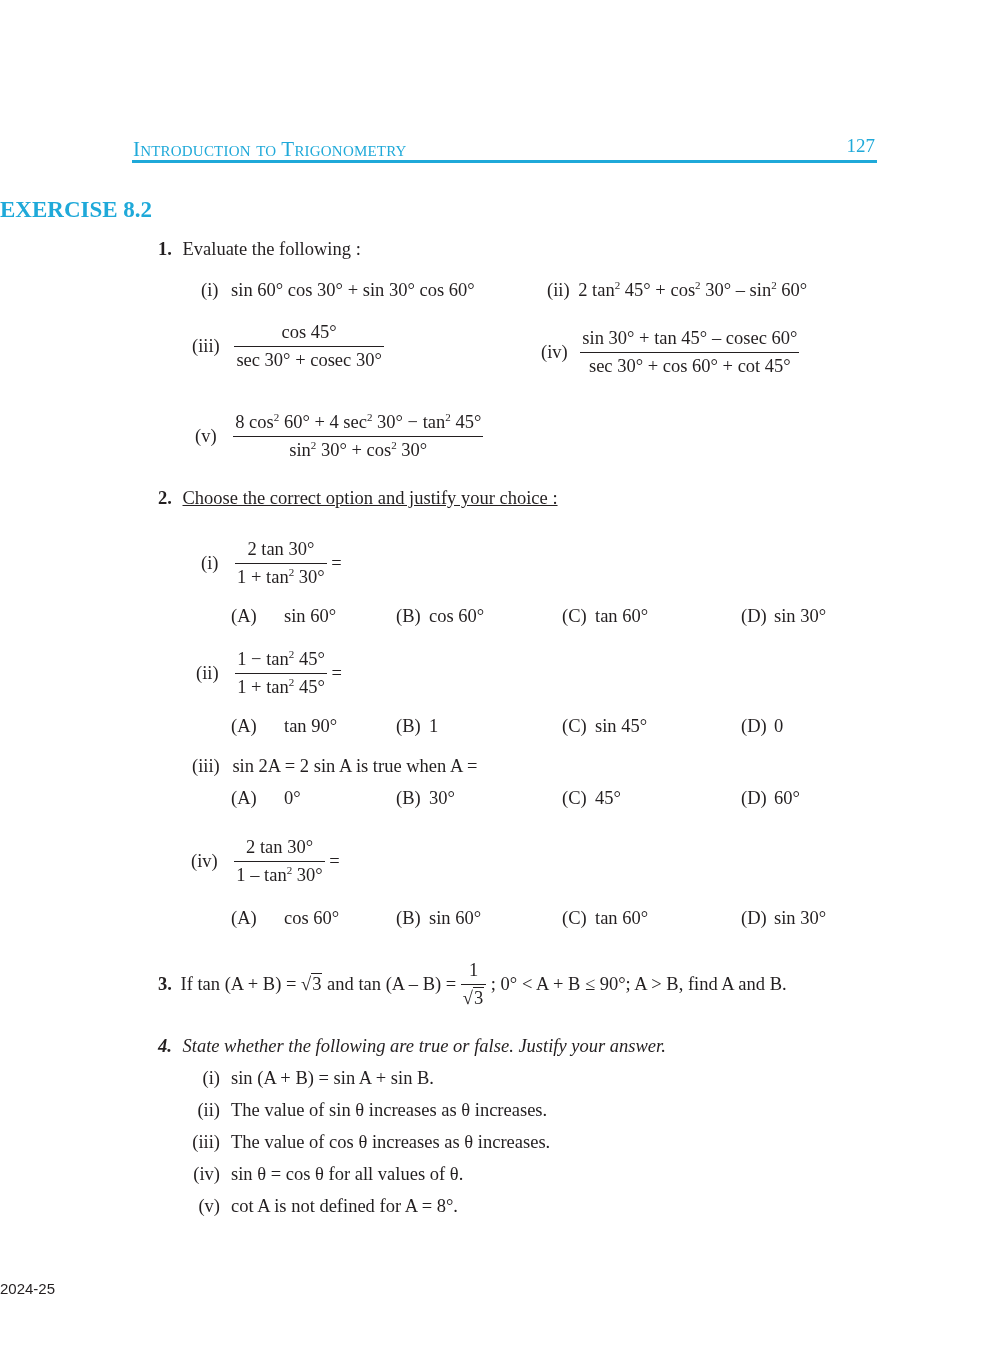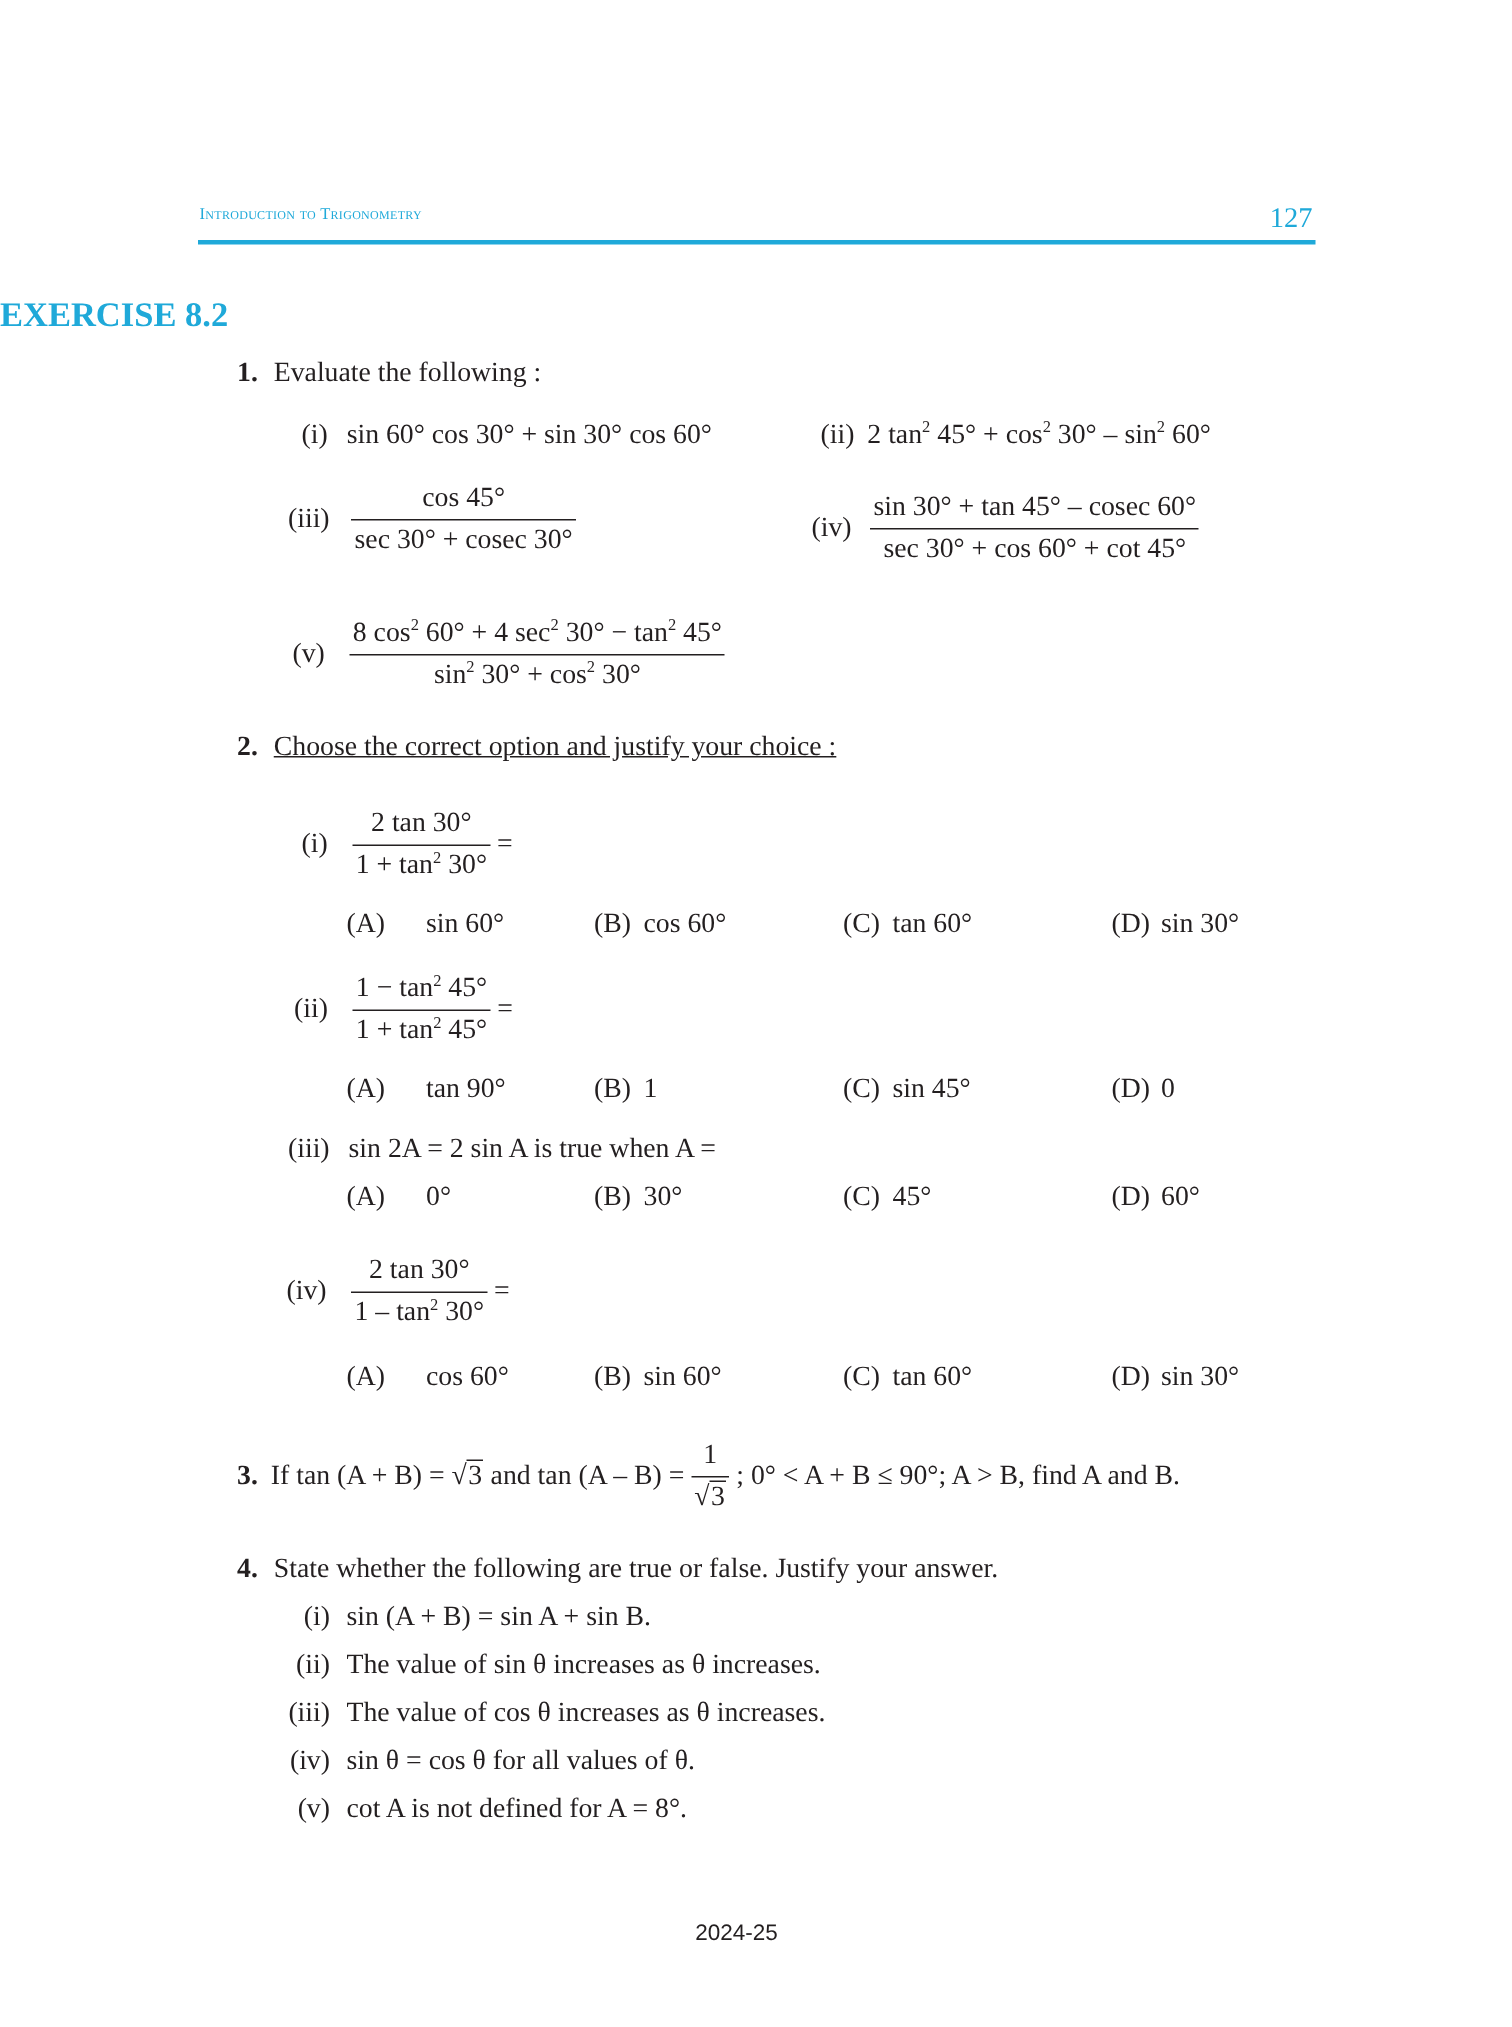--- a/index.html
+++ b/index.html
@@ -3,38 +3,38 @@
 <meta charset="utf-8">
 <style>
   html, body { margin: 0; padding: 0; background: #ffffff; }
   body {
     width: 1008px; height: 1351px; position: relative; overflow: hidden;
     font-family: "Liberation Serif", "DejaVu Serif", serif;
     color: #231f20;
   }
   .abs { position: absolute; }
   .header-title {
-    left: 133px; top: 137px; font-size: 11px; color: #1fa9d9;
+    left: 133px; top: 137px; font-size: 21px; color: #1fa9d9;
     font-variant: small-caps; letter-spacing: 0.2px;
   }
   .page-num { right: 133px; top: 135px; font-size: 19px; color: #1fa9d9; }
   .rule { left: 132px; top: 160px; width: 745px; height: 3px; background: #1fa9d9; }
   .ex-title {
     left: 0; width: 1008px; top: 197px; 
     font-size: 23px; font-weight: bold; color: #1fa9d9;
   }
   .txt { font-size: 18.5px; white-space: nowrap; }
   .qnum { font-weight: bold; }
   .frac { display: inline-block; vertical-align: middle; text-align: center; }
   .frac .num { display: block; padding: 0 2px 3px 2px; border-bottom: 1px solid #231f20; }
   .frac .den { display: block; padding: 3px 2px 0 2px; }
   sup { font-size: 11px; vertical-align: 7px; line-height: 0; }
   .sqrt { display: inline-block; }
   .sqrt .rad { border-top: 1px solid #231f20; padding: 0 1px; }
-  .footer { left: 0; width: 982px; top: 1280px; text-align: center;
+  .footer { left: 0; width: 982px; top: 1280px; text-align: left;
     font-family: "Liberation Sans", "DejaVu Sans", sans-serif; font-size: 15px; color: #231f20; }
 </style>
 </head>
 <body>
 
 <div class="abs header-title">Introduction to Trigonometry</div>
 <div class="abs page-num">127</div>
 <div class="abs rule"></div>
 
 <div class="abs ex-title">EXERCISE  8.2</div>
@@ -160,21 +160,21 @@
   <span style="margin-left:4px; vertical-align:middle;">If tan (A + B) =</span>
   <span class="sqrt" style="vertical-align:middle;">√<span class="rad">3</span></span>
   <span style="vertical-align:middle;">and tan (A – B) =</span>
   <span class="frac">
     <span class="num">1</span>
     <span class="den"><span class="sqrt">√<span class="rad">3</span></span></span>
   </span>
   <span style="vertical-align:middle;">; 0° &lt; A + B ≤ 90°; A &gt; B, find A and B.</span>
 </div>
 
-<div class="abs txt" style="left:158px; top:1036px;">
+<div class="abs txt" style="left:158px; top:1036px;font-style:italic;">
   <span class="qnum">4.</span>
   <span style="margin-left:6px;">State whether the following are true or false. Justify your answer.</span>
 </div>
 <div class="abs txt" style="left:190px; top:1068px; width:30px; text-align:right;">(i)</div>
 <div class="abs txt" style="left:231px; top:1068px;">sin (A + B) = sin A + sin B.</div>
 <div class="abs txt" style="left:190px; top:1100px; width:30px; text-align:right;">(ii)</div>
 <div class="abs txt" style="left:231px; top:1100px;">The value of sin θ increases as θ increases.</div>
 <div class="abs txt" style="left:186px; top:1132px; width:34px; text-align:right;">(iii)</div>
 <div class="abs txt" style="left:231px; top:1132px;">The value of cos θ increases as θ increases.</div>
 <div class="abs txt" style="left:186px; top:1164px; width:34px; text-align:right;">(iv)</div>

